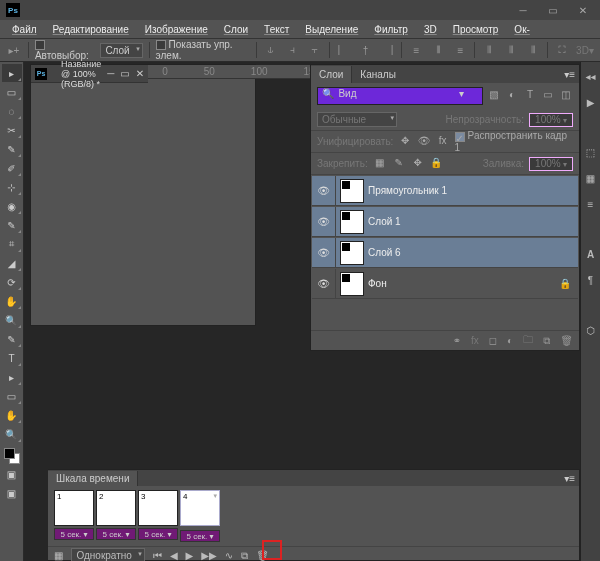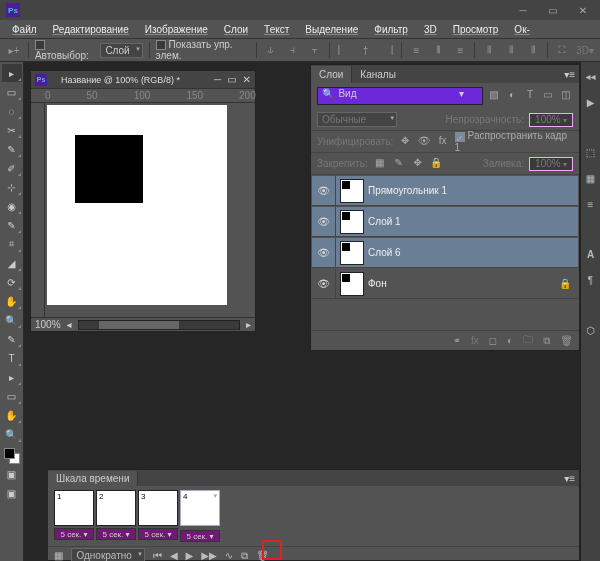--- a/index.html
+++ b/index.html
@@ -1,18 +1,18 @@
 <!DOCTYPE html>
 <html><head>
 <meta charset="utf-8">
 <style>
 * { margin: 0; padding: 0; box-sizing: border-box; font-family: Tahoma, Arial, sans-serif; font-size: 10px; user-select: none; }
 body { width: 600px; height: 561px; background: #3a3a3a; color: #ccc; overflow: hidden; position: relative; }
 .titlebar { height: 20px; background: #444; display: flex; align-items: center; padding: 0 6px; }
-.ps-logo { width: 14px; height: 14px; background: #4c1d95; color: #5bb1e0; display: flex; align-items: center; justify-content: center; font-weight: bold; font-size: 8px; margin-right: 8px; }
+.ps-logo { width: 14px; height: 14px; background: #000000; color: #5bb1e0; display: flex; align-items: center; justify-content: center; font-weight: bold; font-size: 8px; margin-right: 8px; }
 .win-controls { margin-left: auto; display: flex; gap: 8px; }
 .win-btn { width: 22px; height: 14px; display: flex; align-items: center; justify-content: center; color: #aaa; }
 .menubar { height: 18px; background: #535353; display: flex; align-items: center; padding: 0 6px; gap: 4px; }
 .menu-item { padding: 2px 6px; color: #eee; text-decoration: underline; text-decoration-color: #888; }
 .optbar { height: 24px; background: #535353; border-top: 1px solid #333; border-bottom: 1px solid #2a2a2a; display: flex; align-items: center; padding: 0 6px; gap: 6px; }
 .chk { width: 10px; height: 10px; border: 1px solid #888; background: #3a3a3a; display: inline-block; vertical-align: middle; margin-right: 3px; }
 .sel { background: #444; border: 1px solid #666; padding: 1px 12px 1px 4px; position: relative; display: inline-block; }
 .sel::after { content: "▾"; position: absolute; right: 2px; top: 1px; font-size: 7px; color: #aaa; }
 .opt-icon { width: 18px; height: 16px; display: flex; align-items: center; justify-content: center; color: #999; }
 .sep { width: 1px; height: 16px; background: #3a3a3a; }
@@ -20,21 +20,21 @@
 .main { position: absolute; top: 62px; left: 0; right: 0; bottom: 0; display: flex; }
 .toolcol { width: 24px; background: #535353; border-right: 1px solid #2a2a2a; display: flex; flex-direction: column; align-items: center; padding-top: 2px; gap: 1px; }
 .tool { width: 20px; height: 18px; display: flex; align-items: center; justify-content: center; color: #ccc; position: relative; }
 .tool.sel-tool { background: #3a3a3a; }
 .tool .corner { position: absolute; right: 1px; bottom: 1px; width: 0; height: 0; border-right: 3px solid #888; border-top: 3px solid transparent; }
 .swatch { width: 16px; height: 16px; margin-top: 4px; position: relative; }
 .swatch .fg { position: absolute; top: 0; left: 0; width: 11px; height: 11px; background: #000; border: 1px solid #888; }
 .swatch .bg { position: absolute; bottom: 0; right: 0; width: 11px; height: 11px; background: #fff; border: 1px solid #888; }
 
 .workspace { flex: 1; position: relative; background: #262626; }
-.doc-window { position: absolute; left: 6px; top: 8px; width: 226px; height: 262px; background: #535353; border: 1px solid #222; display: flex; flex-direction: column; }
+.doc-window { position: absolute; left: 6px; top: 2px; width: 226px; height: 262px; background: #535353; border: 1px solid #222; display: flex; flex-direction: row; }
 .doc-tab { height: 18px; background: #444; display: flex; align-items: center; padding: 0 4px; gap: 6px; border-bottom: 1px solid #333; }
 .doc-tab .title { flex: 1; color: #ddd; font-size: 9px; }
 .doc-ruler-h { height: 14px; background: #535353; border-bottom: 1px solid #333; display:flex; align-items:center; padding-left:14px; gap:36px; color:#888; font-size:7px;}
 .doc-body { flex: 1; display: flex; }
 .doc-ruler-v { width: 14px; background: #535353; border-right: 1px solid #333; }
 .canvas-wrap { flex: 1; background: #535353; overflow: hidden; position: relative; }
 .canvas { position: absolute; left: 2px; top: 2px; width: 180px; height: 200px; background: #fff; }
 .black-rect { position: absolute; left: 28px; top: 30px; width: 68px; height: 68px; background: #000; }
 .doc-status { height: 14px; background: #535353; border-top:1px solid #333; display:flex; align-items:center; padding:0 4px; color:#ccc; gap:6px;}
 .hscroll { flex:1; height:10px; background:#3a3a3a; border:1px solid #222; position:relative;}

